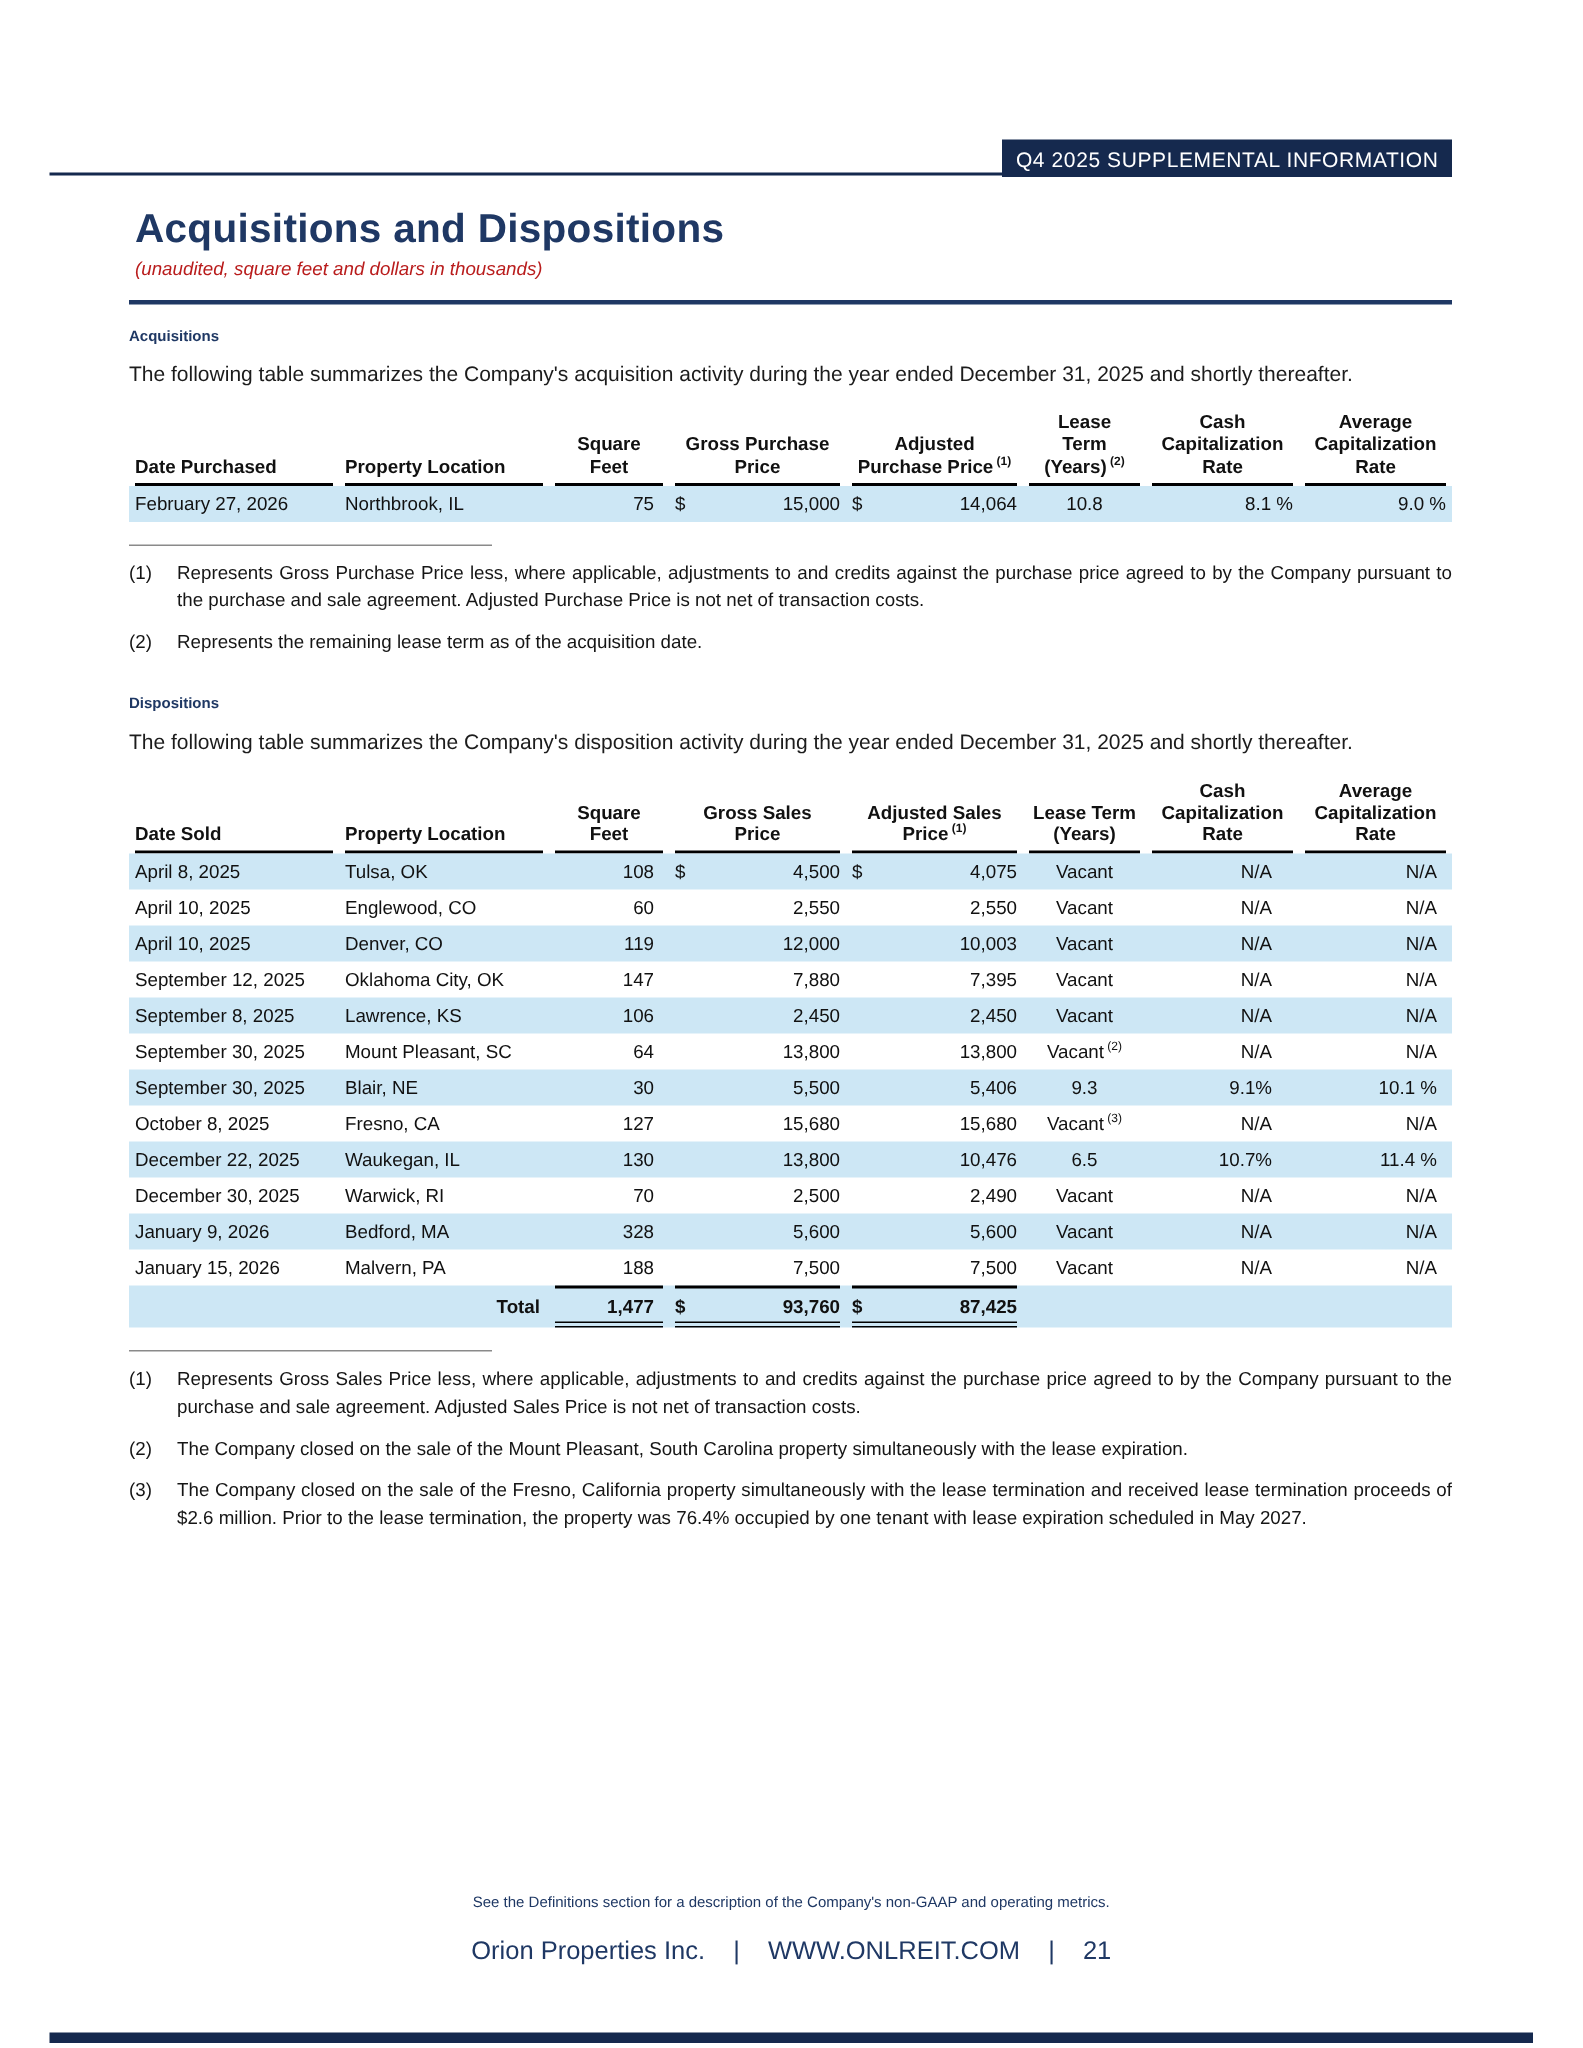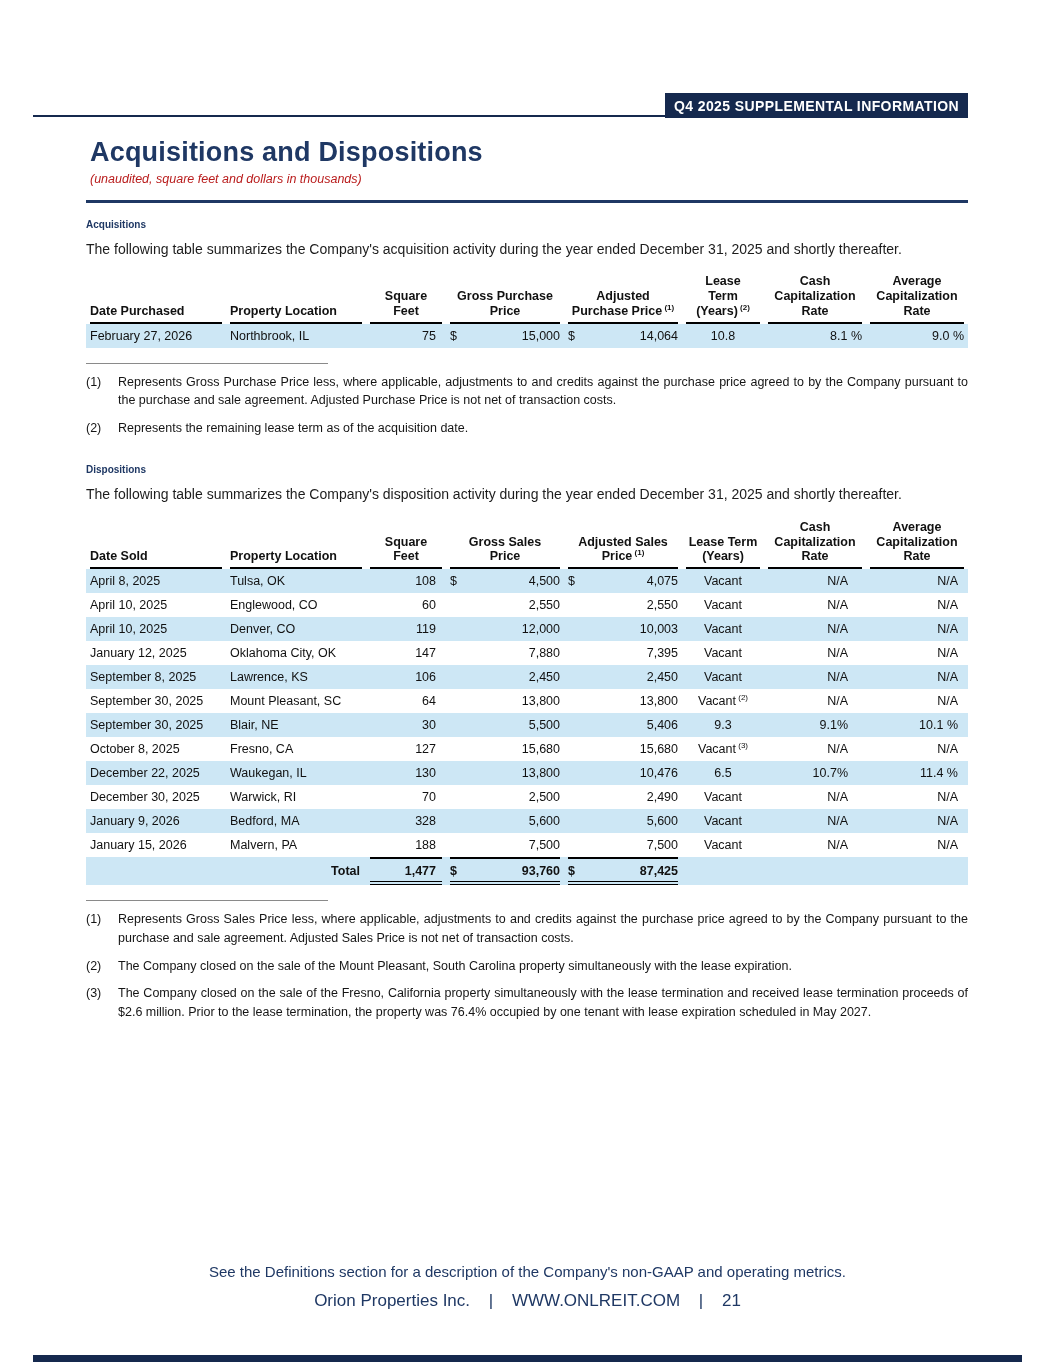--- a/index.html
+++ b/index.html
@@ -2,21 +2,21 @@
 <html><head>
 <meta charset="utf-8">
 <style>
   html,body{margin:0;padding:0;background:#fff;}
   body{font-family:"Liberation Sans", sans-serif; color:#1a1a1a;}
   .page{position:relative;width:1055px;height:1365px;background:#fff;overflow:hidden;}
 
   
   .top-rule{position:absolute;left:33px;top:115px;width:935px;height:2px;background:#15294e;}
   .banner{position:absolute;top:93px;right:87px;height:25px;background:#15294e;color:#fff;
-          display:flex;align-items:center;padding:0 9px;font-size:14px;font-weight:700;letter-spacing:.4px;z-index:2;}
+          display:flex;align-items:center;padding:0 9px;font-size:14px;font-weight:400;letter-spacing:.4px;z-index:2;}
 
   .content{position:absolute;left:86px;top:137px;width:882px;}
   .title{margin:0;padding-left:4px;color:#1f3864;font-size:27px;font-weight:700;letter-spacing:.2px;}
   .subtitle{padding-left:4px;margin-top:4px;color:#b91c1c;font-style:italic;font-size:12.5px;}
   .sep{height:2.5px;background:#1f3864;margin-top:14px;}
   .section{margin:16px 0 0;color:#1f3864;font-size:10px;font-weight:700;}
   .section.m2{margin-top:26px;}
   .intro{margin:9px 0 0;font-size:14px;line-height:1.57;text-align:justify;color:#1c1c1c;}
 
   
@@ -42,21 +42,21 @@
   td.c-sqft .hd2{padding-right:6px;}
 
   
   .fn-rule{width:242px;height:1px;background:#8a8a8a;margin-top:15px;}
   .fn{display:flex;margin-top:9px;font-size:12.5px;line-height:1.5;color:#151515;}
   .fn .num{flex:none;width:32px;}
   .fn .txt{text-align:justify;}
 
   
   .footer-note{position:absolute;left:0;top:1263px;width:1055px;text-align:center;
-               color:#1f3864;font-size:15px;}
+               color:#1f3864;font-size:10px;}
   .footer-company{position:absolute;left:0;top:1291px;width:1055px;text-align:center;
                color:#1f3864;font-size:17px;}
   .footer-company .gap{display:inline-block;width:14px;}
   .bottom-bar{position:absolute;left:33px;top:1355px;width:989px;height:7px;background:#15294e;}
 </style>
 </head>
 <body>
 
 <div class="page">
   <div class="top-rule"></div>
@@ -240,21 +240,21 @@
               <div class="money">
                 <span class="sym"></span>
                 <span class="val">10,003</span>
               </div>
             </td>
             <td class="c-lease ctr">Vacant</td>
             <td class="c-cash num">N/A</td>
             <td class="c-avg num">N/A</td>
           </tr>
           <tr>
-            <td class="c-date">January 12, 2025</td>
+            <td class="c-date">September 12, 2025</td>
             <td class="c-location">Oklahoma City, OK</td>
             <td class="c-sqft num">147</td>
             <td class="c-gross">
               <div class="money">
                 <span class="sym"></span>
                 <span class="val">7,880</span>
               </div>
             </td>
             <td class="c-adj">
               <div class="money">

